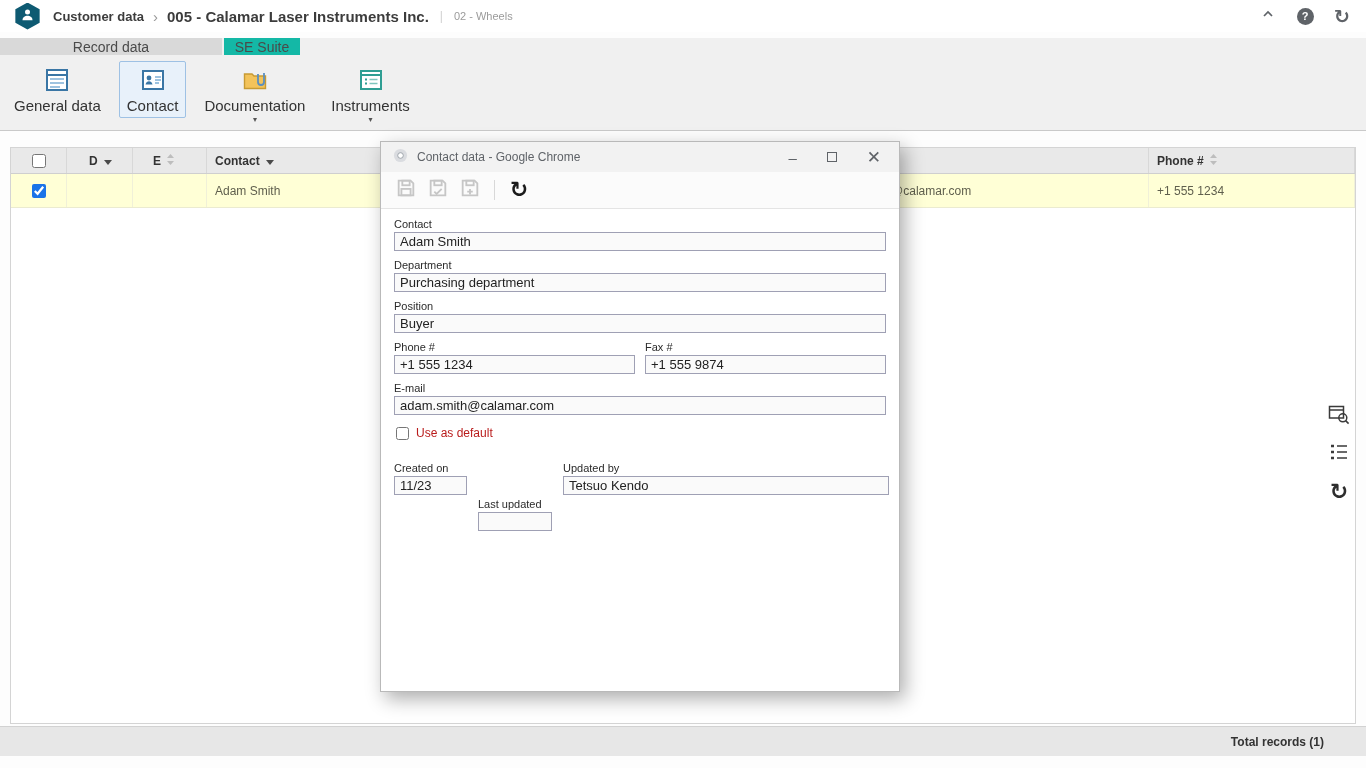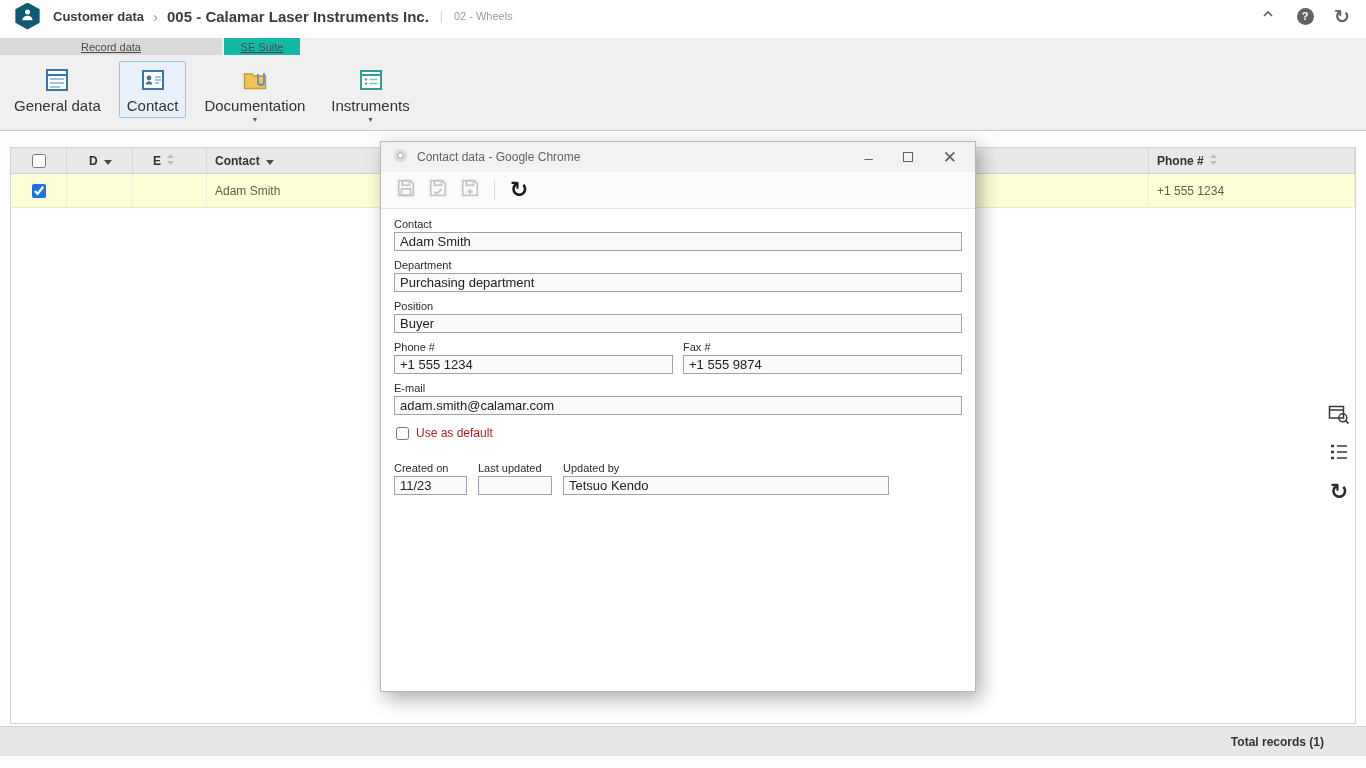--- a/index.html
+++ b/index.html
@@ -33,21 +33,21 @@
     font-size: 11px; font-weight: 700; display: flex; align-items: center; justify-content: center;
   }
   .refresh-glyph { font-size: 19px; font-weight: 700; color: #5f6368; line-height: 1; }
 
   
   .ribbon {
     position: absolute; top: 38px; left: 0; right: 0; height: 93px;
     background: #f0f0f0; border-bottom: 1px solid #c9c9c9;
   }
   .ribbon-tabs { display: flex; height: 17px; }
-  .rtab { font-size: 11px; color: #4a4a4a; display: flex; align-items: center; justify-content: center; cursor: pointer; text-decoration: underline; }
+  .rtab { font-size: 14px; color: #4a4a4a; display: flex; align-items: center; justify-content: center; cursor: pointer; }
   .rtab.t0 { width: 222px; background: #d9d9d9; }
   .rtab.t1 { width: 76px; background: #14b8a6; margin-left: 2px; }
   .ribbon-body { display: flex; align-items: flex-start; padding: 6px 6px 0; gap: 10px; }
   .rb-btn {
     display: flex; flex-direction: column; align-items: center;
     padding: 5px 7px 3px; border: 1px solid transparent; border-radius: 2px; cursor: pointer; min-width: 56px;
   }
   .rb-btn.selected { background: #e8f1fa; border-color: #9ec1e4; }
   .rb-icon { width: 26px; height: 26px; margin-bottom: 4px; }
   .rb-label { font-size: 15px; color: #333; white-space: nowrap; }
@@ -85,21 +85,21 @@
   
   .footer {
     position: absolute; left: 0; right: 0; top: 726px; height: 30px;
     background: #e7e7e7; border-top: 1px solid #d2d2d2;
     display: flex; align-items: center; justify-content: flex-end;
     padding-right: 42px; font-size: 12px; font-weight: 700; color: #333; z-index: 2;
   }
 
   
   .dialog {
-    position: absolute; left: 380px; top: 141px; width: 596px; height: 551px;
+    position: absolute; left: 380px; top: 141px; width: 520px; height: 551px;
     background: #fff; border: 1px solid #b9b9b9;
     box-shadow: 5px 7px 18px rgba(0,0,0,.32); z-index: 10;
     display: flex; flex-direction: column;
   }
   .dlg-titlebar {
     height: 30px; background: #f2f2f2; display: flex; align-items: center;
     gap: 9px; padding: 0 12px; flex: none;
   }
   .dlg-title { font-size: 12px; color: #5f6368; }
   .dlg-controls { margin-left: auto; display: flex; gap: 30px; align-items: center; padding-right: 6px; color: #5f6368; }
@@ -130,21 +130,21 @@
   .fld-row .fld { flex: 1; }
   .chk-row { display: flex; align-items: center; gap: 7px; margin: 11px 0 10px 2px; }
   .chk-row input[type="checkbox"] { width: 13px; height: 13px; accent-color: #888; }
   .chk-row label { font-size: 12px; color: #b91c1c; cursor: pointer; }
   .dlg-form textarea {
     width: 100%; height: 132px; border: 1px solid #9fa0b4; background: #fff;
     font-size: 13px; font-family: inherit; padding: 4px 7px; resize: none; color: #222;
   }
   .dlg-footer-fields { display: flex; gap: 11px; margin-top: 22px; }
   .w-created { width: 73px; flex: none; }
-  .w-updated { width: 74px; flex: none; }
+  .w-updated { width: 74px; flex: none; margin-top: 36px; }
   .w-updatedby { width: 326px; flex: none; }
 </style>
 </head>
 <body>
 
 <div class="app">
 
   <header class="topbar">
     <div class="logo">
       <span>

